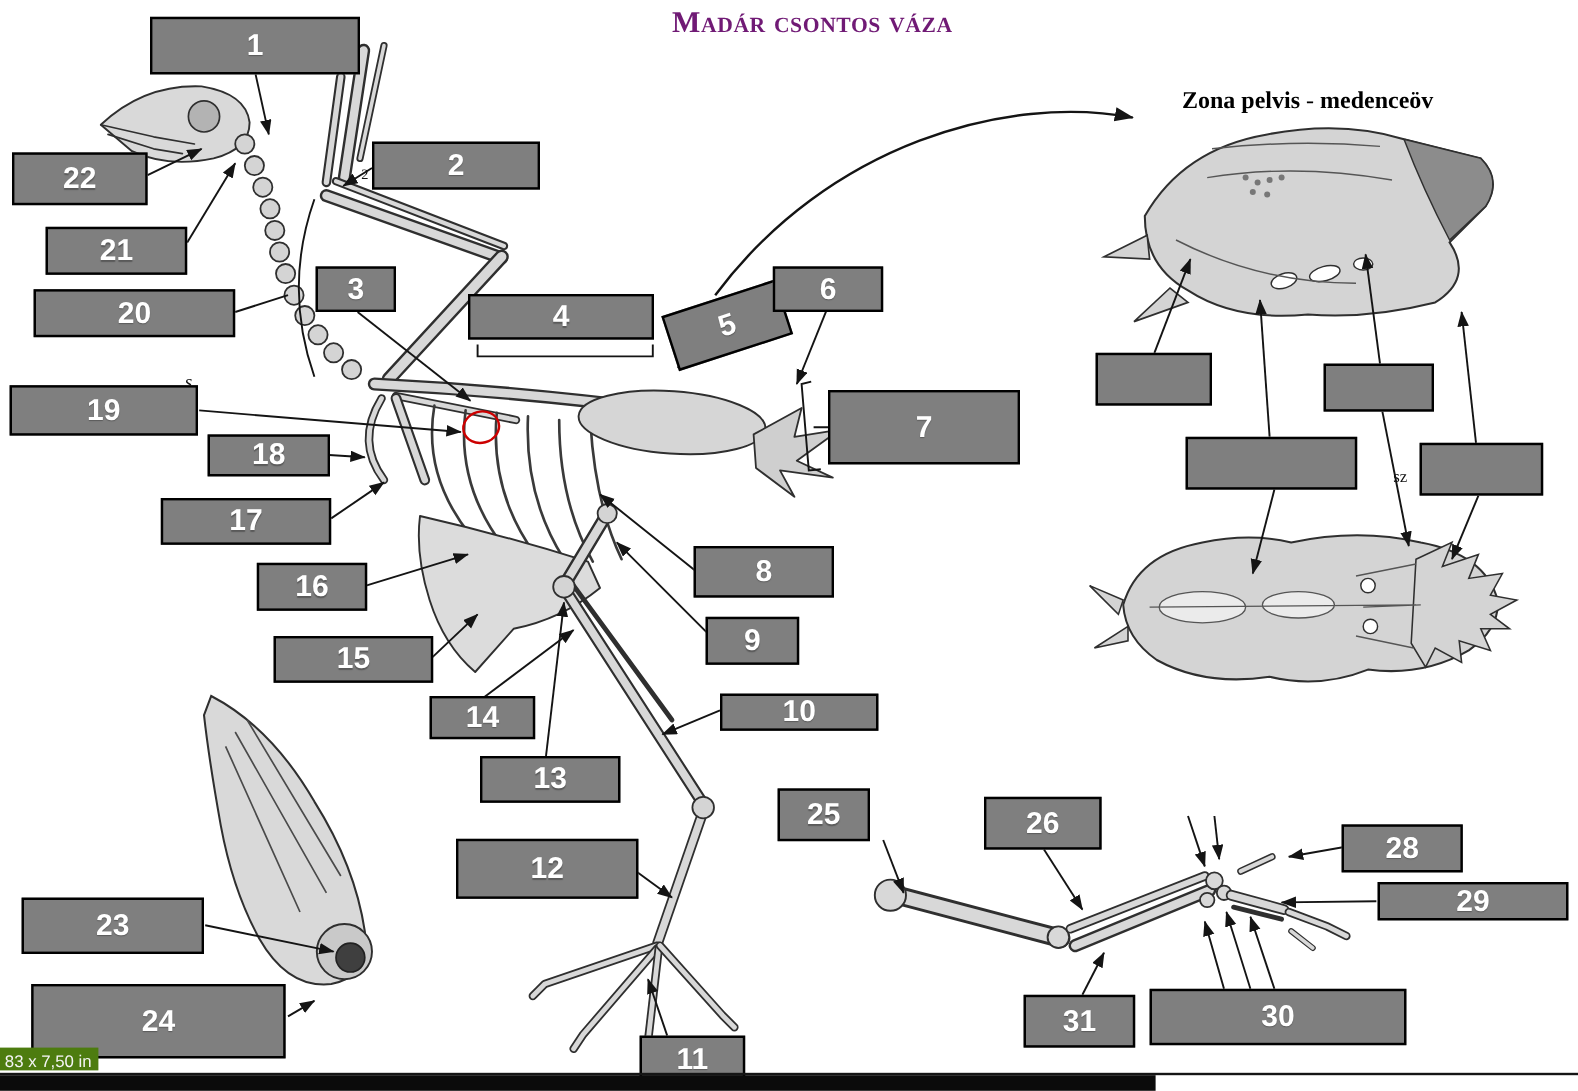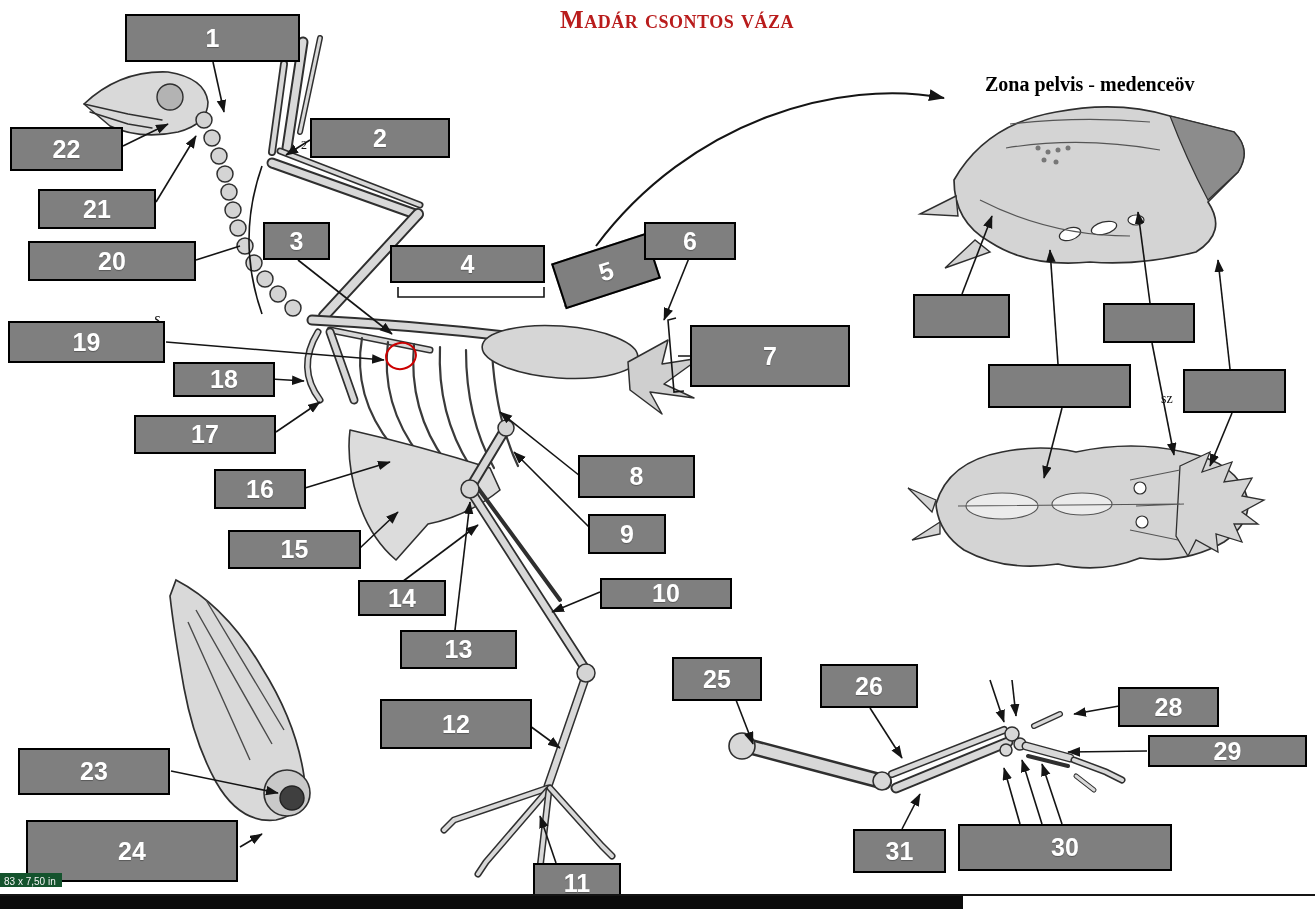--- a/index.html
+++ b/index.html
@@ -1,33 +1,33 @@
 <!DOCTYPE html>
 <html><head>
 <meta charset="utf-8">
 <style>
   html,body{margin:0;padding:0;background:#ffffff;}
   body{width:1315px;height:909px;position:relative;overflow:hidden;font-family:"Liberation Sans",sans-serif;}
   .page{position:absolute;inset:0;}
   svg.illustration{position:absolute;left:0;top:0;z-index:1;}
   .title{position:absolute;left:677px;top:6px;transform:translateX(-50%);margin:0;
          font-family:"Liberation Serif",serif;font-variant:small-caps;font-weight:bold;
-         font-size:25px;color:#b91c1c;white-space:nowrap;z-index:3;letter-spacing:.5px;}
+         font-size:25px;color:#701a75;white-space:nowrap;z-index:3;letter-spacing:.5px;}
   .pelvis-heading{position:absolute;left:985px;top:73px;font-family:"Liberation Serif",serif;
          font-size:20px;color:#000;white-space:nowrap;z-index:3;}
   .pelvis-heading .latin{font-weight:bold;}
   .pelvis-heading .hu{font-weight:bold;}
   .lbox{position:absolute;background:#7f7f7f;border:2px solid #000;box-sizing:border-box;
         display:flex;align-items:center;justify-content:center;z-index:3;}
   .lbox .num{color:#ffffff;font-weight:bold;font-size:25px;line-height:1;
         font-family:"Liberation Sans",sans-serif;text-shadow:0 1px 1px rgba(0,0,0,.3);}
   .rot{transform:rotate(-18deg);}
   .frag{position:absolute;font-family:"Liberation Serif",serif;color:#111;z-index:2;}
-  .status-chip{position:absolute;left:0;top:873px;background:#14532d;color:#f4f4f4;
-        font-size:10px;padding:3px 6px 0 4px;z-index:4;white-space:nowrap;}
+  .status-chip{position:absolute;left:0;top:873px;background:#4d7c0f;color:#f4f4f4;
+        font-size:14px;padding:3px 6px 0 4px;z-index:4;white-space:nowrap;}
   .rule{position:absolute;left:0;top:894px;width:1315px;height:2px;background:#151515;z-index:4;}
   .bbar{position:absolute;left:0;top:896px;width:963px;height:13px;background:#0b0b0b;z-index:4;}
 </style>
 </head>
 <body>
 
 <div class="page">
 
   <svg class="illustration" width="1315" height="909" viewBox="0 0 1315 909">
     <defs>
@@ -312,21 +312,21 @@
     </div>
   <div class="lbox" style="left:10px;top:127px;width:113px;height:44px">
       <span class="num">22</span>
     </div>
   <div class="lbox" style="left:18px;top:748px;width:152px;height:47px">
       <span class="num">23</span>
     </div>
   <div class="lbox" style="left:26px;top:820px;width:212px;height:62px">
       <span class="num">24</span>
     </div>
-  <div class="lbox" style="left:672px;top:657px;width:90px;height:44px">
+  <div class="lbox" style="left:648px;top:657px;width:77px;height:44px">
       <span class="num">25</span>
     </div>
   <div class="lbox" style="left:820px;top:664px;width:98px;height:44px">
       <span class="num">26</span>
     </div>
   <div class="lbox" style="left:1118px;top:687px;width:101px;height:40px">
       <span class="num">28</span>
     </div>
   <div class="lbox" style="left:1148px;top:735px;width:159px;height:32px">
       <span class="num">29</span>

